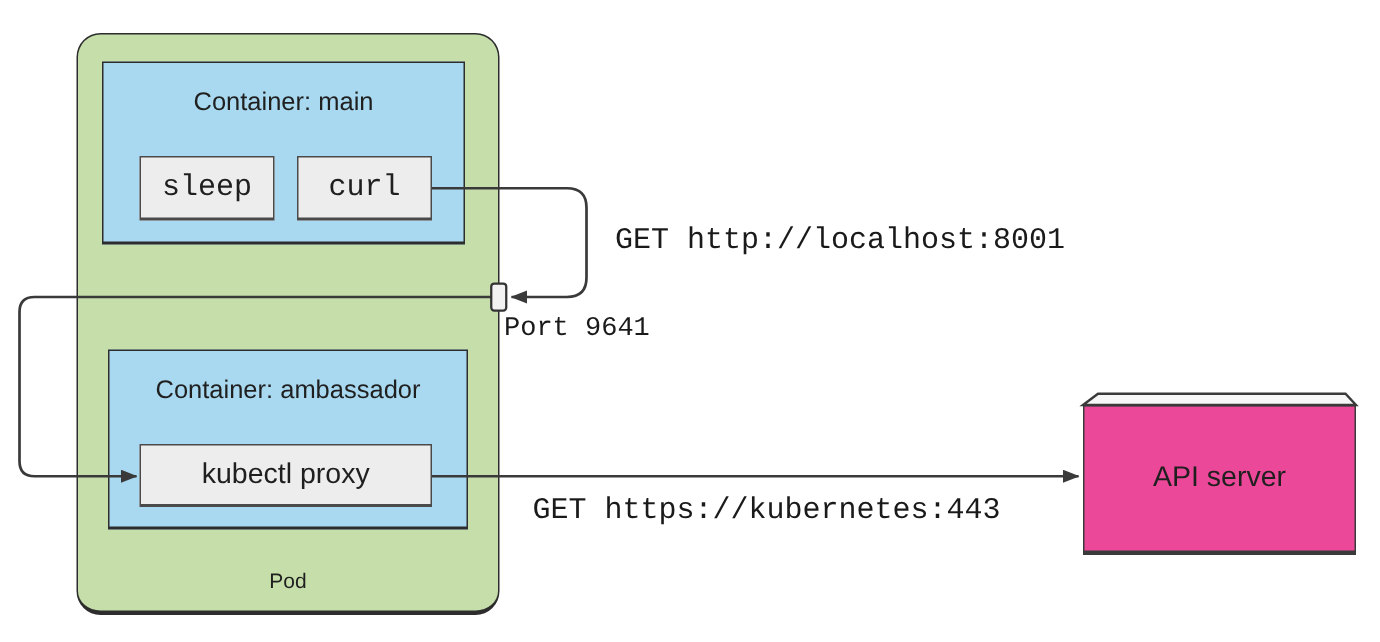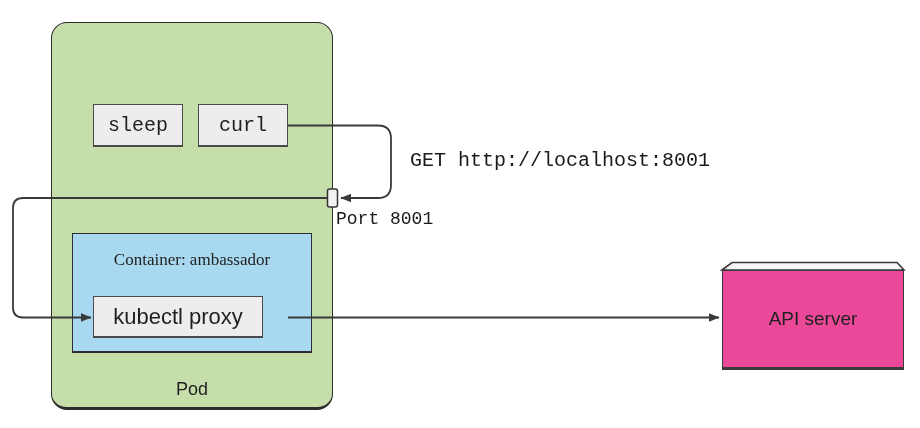--- a/index.html
+++ b/index.html
@@ -23,35 +23,35 @@
     border: 1.6px solid #2d2d2d;
     border-bottom-width: 3px;
     border-radius: 16px;
     z-index: 1;
   }
   .pod-label {
     position: absolute;
     left: 51px; top: 379px;
     width: 282px;
     text-align: center;
-    font-size: 18px;
+    font-size: 14px;
     color: #1f1f1f;
     z-index: 2;
   }
 
   
   .container-box {
     position: absolute;
     background: #a9d9f0;
     border: 1.5px solid #2d2d2d;
     border-bottom-width: 2.5px;
     z-index: 2;
   }
   .container-main { left: 68px; top: 41px; width: 242px; height: 122px; }
-  .container-ambassador { left: 72px; top: 233px; width: 240px; height: 120px; font-family: Liberation Serif, serif; }
+  .container-ambassador { left: 72px; top: 233px; width: 240px; height: 120px; }
   .container-label {
     position: absolute;
     left: 0; top: 16px;
     width: 100%;
     text-align: center;
     font-size: 17px;
   }
 
   
   .process-box {
@@ -59,21 +59,21 @@
     background: #ededed;
     border: 1.6px solid #4a4a4a;
     border-bottom-width: 2.5px;
     display: flex;
     align-items: center;
     justify-content: center;
     z-index: 3;
   }
   .process-sleep { left: 93px; top: 104px; width: 90px; height: 43px; }
   .process-curl  { left: 198px; top: 104px; width: 90px; height: 43px; }
-  .process-kubectl { left: 93px; top: 296px; width: 170px; height: 42px; font-size: 22px; }
+  .process-kubectl { left: 93px; top: 296px; width: 195px; height: 42px; font-size: 19px; }
   .mono { font-family: "Liberation Mono", "DejaVu Sans Mono", monospace; }
   .process-sleep, .process-curl { font-family: "Liberation Mono", "DejaVu Sans Mono", monospace; font-size: 20px; }
 
   
   .api-server {
     position: absolute;
     left: 722px; top: 270px;
     width: 182px; height: 100px;
     background: #ec4899;
     border: 1.6px solid #3a3a3a;
@@ -110,35 +110,39 @@
   }
 </style>
 </head>
 <body>
 
 <div class="canvas">
 
   <div class="pod"></div>
   <div class="pod-label">Pod</div>
 
+  <div class="container-box container-main">
+    <div class="container-label">Container: main</div>
+  </div>
   <div class="process-box process-curl">curl</div>
   <div class="process-box process-sleep">sleep</div>
 
   <div class="container-box container-ambassador">
     <div class="container-label">Container: ambassador</div>
   </div>
   <div class="process-box process-kubectl">kubectl proxy</div>
 
   <div class="api-server">
     <span>API server</span>
   </div>
 
   <div class="annotation annotation-localhost mono">GET http://localhost:8001</div>
-  <div class="annotation annotation-port">Port 8001</div>
+  <div class="annotation annotation-port">Port 9641</div>
   <div class="annotation annotation-k8s mono">
+    <div>GET https://kubernetes:443</div>
   </div>
 
   <svg class="overlay" viewBox="0 0 920 428">
     <defs>
       <marker id="arrow" viewBox="0 0 10 8" markerWidth="11" markerHeight="9" markerUnits="userSpaceOnUse" refX="9.5" refY="4" orient="auto">
         <path d="M0,0 L10,4 L0,8 Z" fill="#3a3a3a"></path>
       </marker>
     </defs>
 
     <polygon points="722,270 732,262.5 897,262.5 904,270" fill="#f7f7f7" stroke="#3a3a3a" stroke-width="1.6"></polygon>

